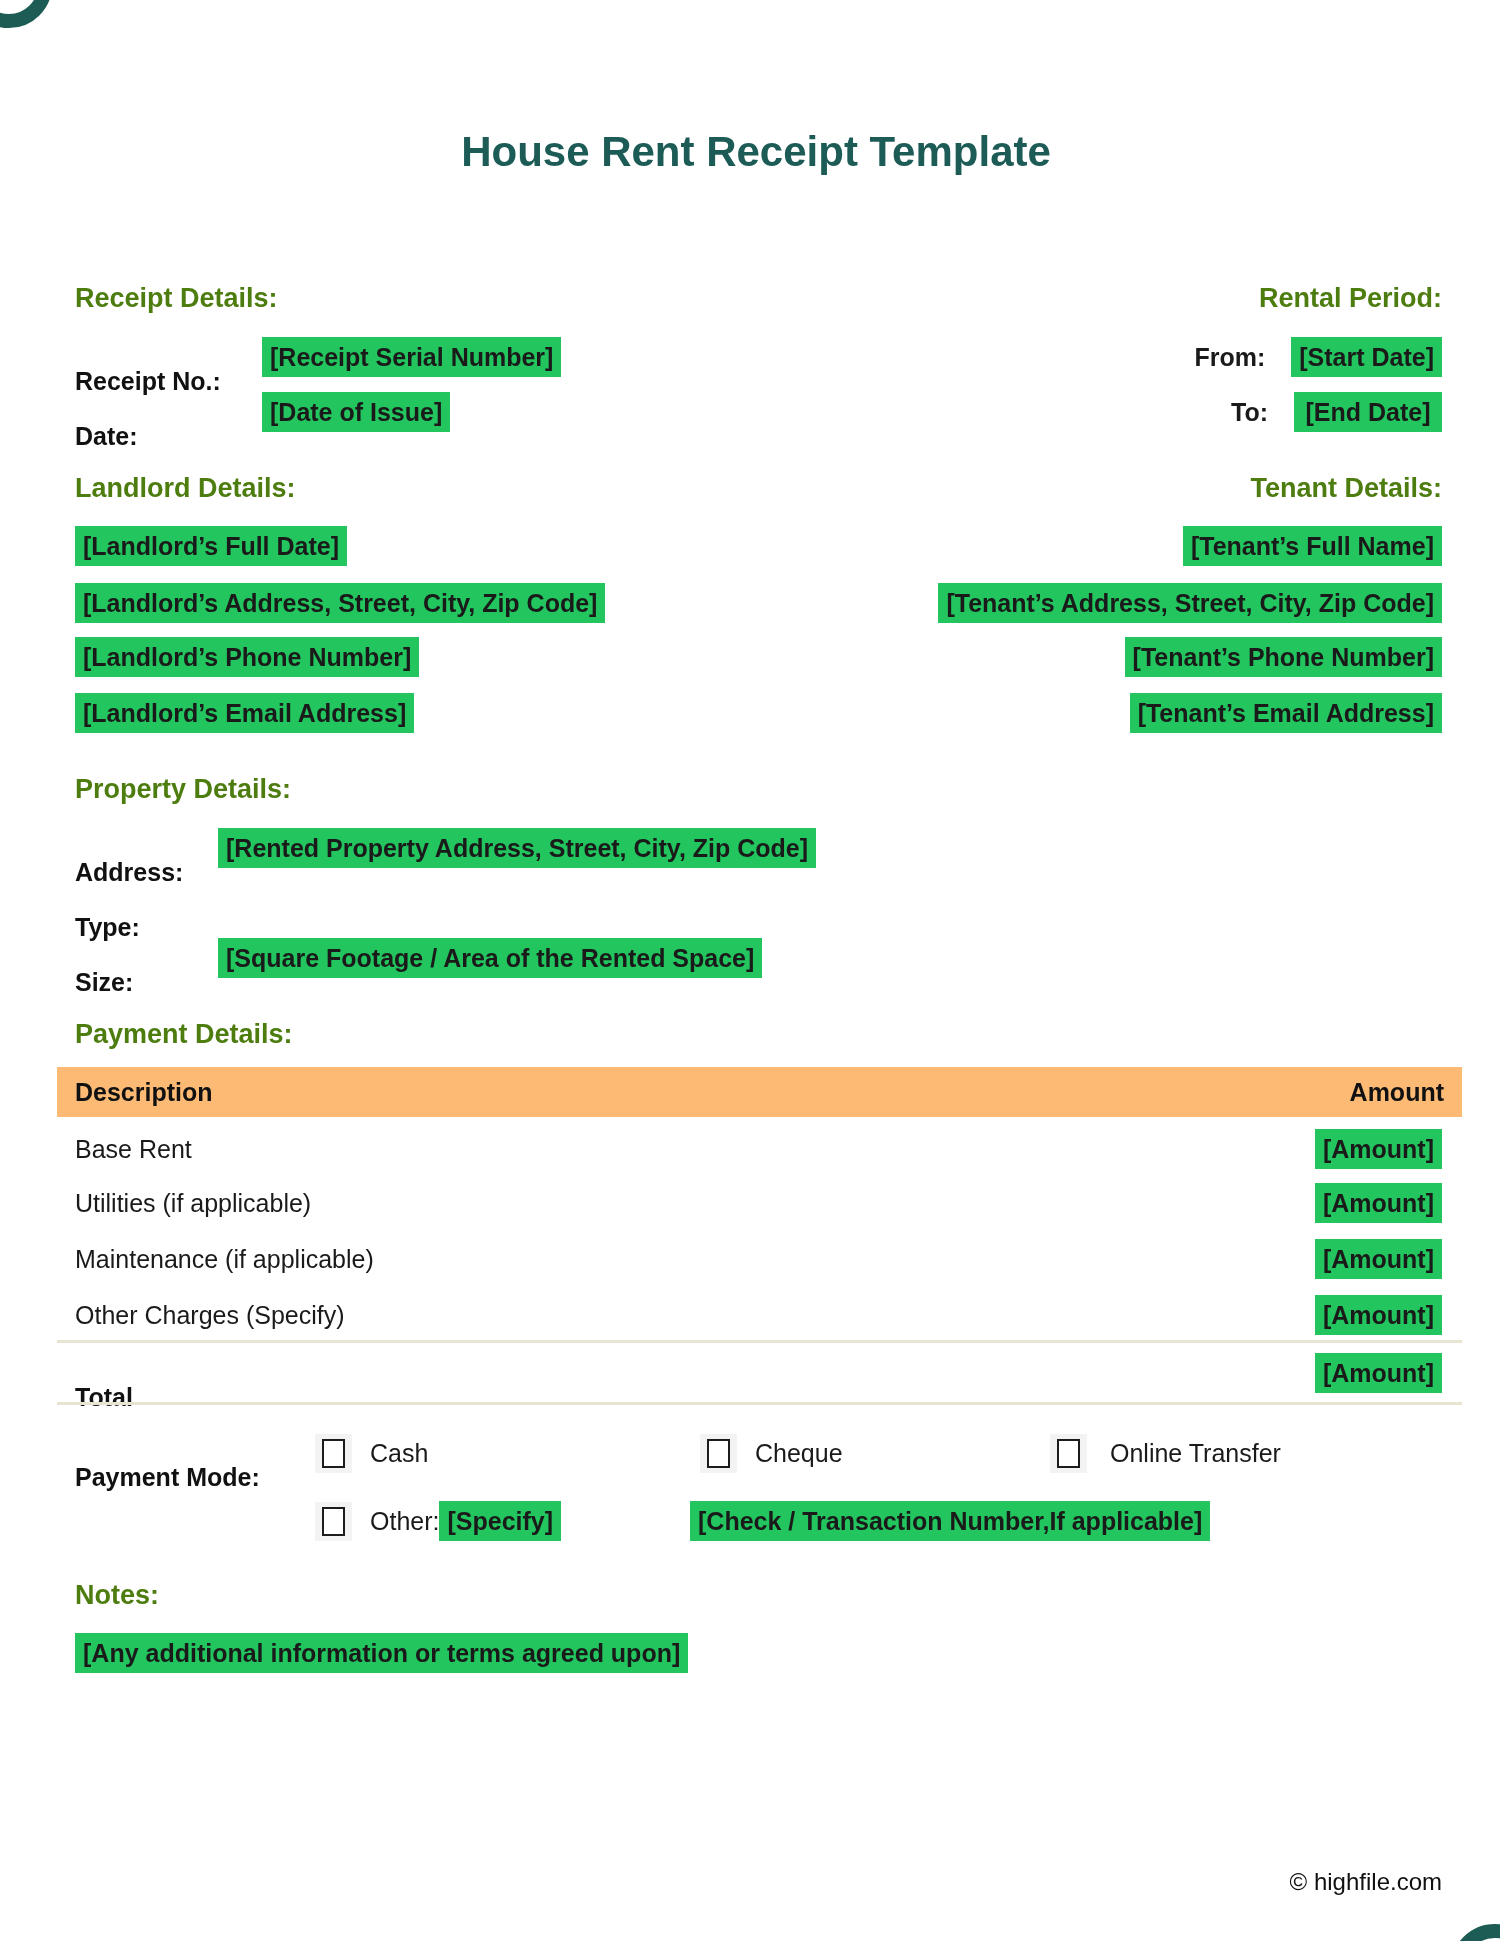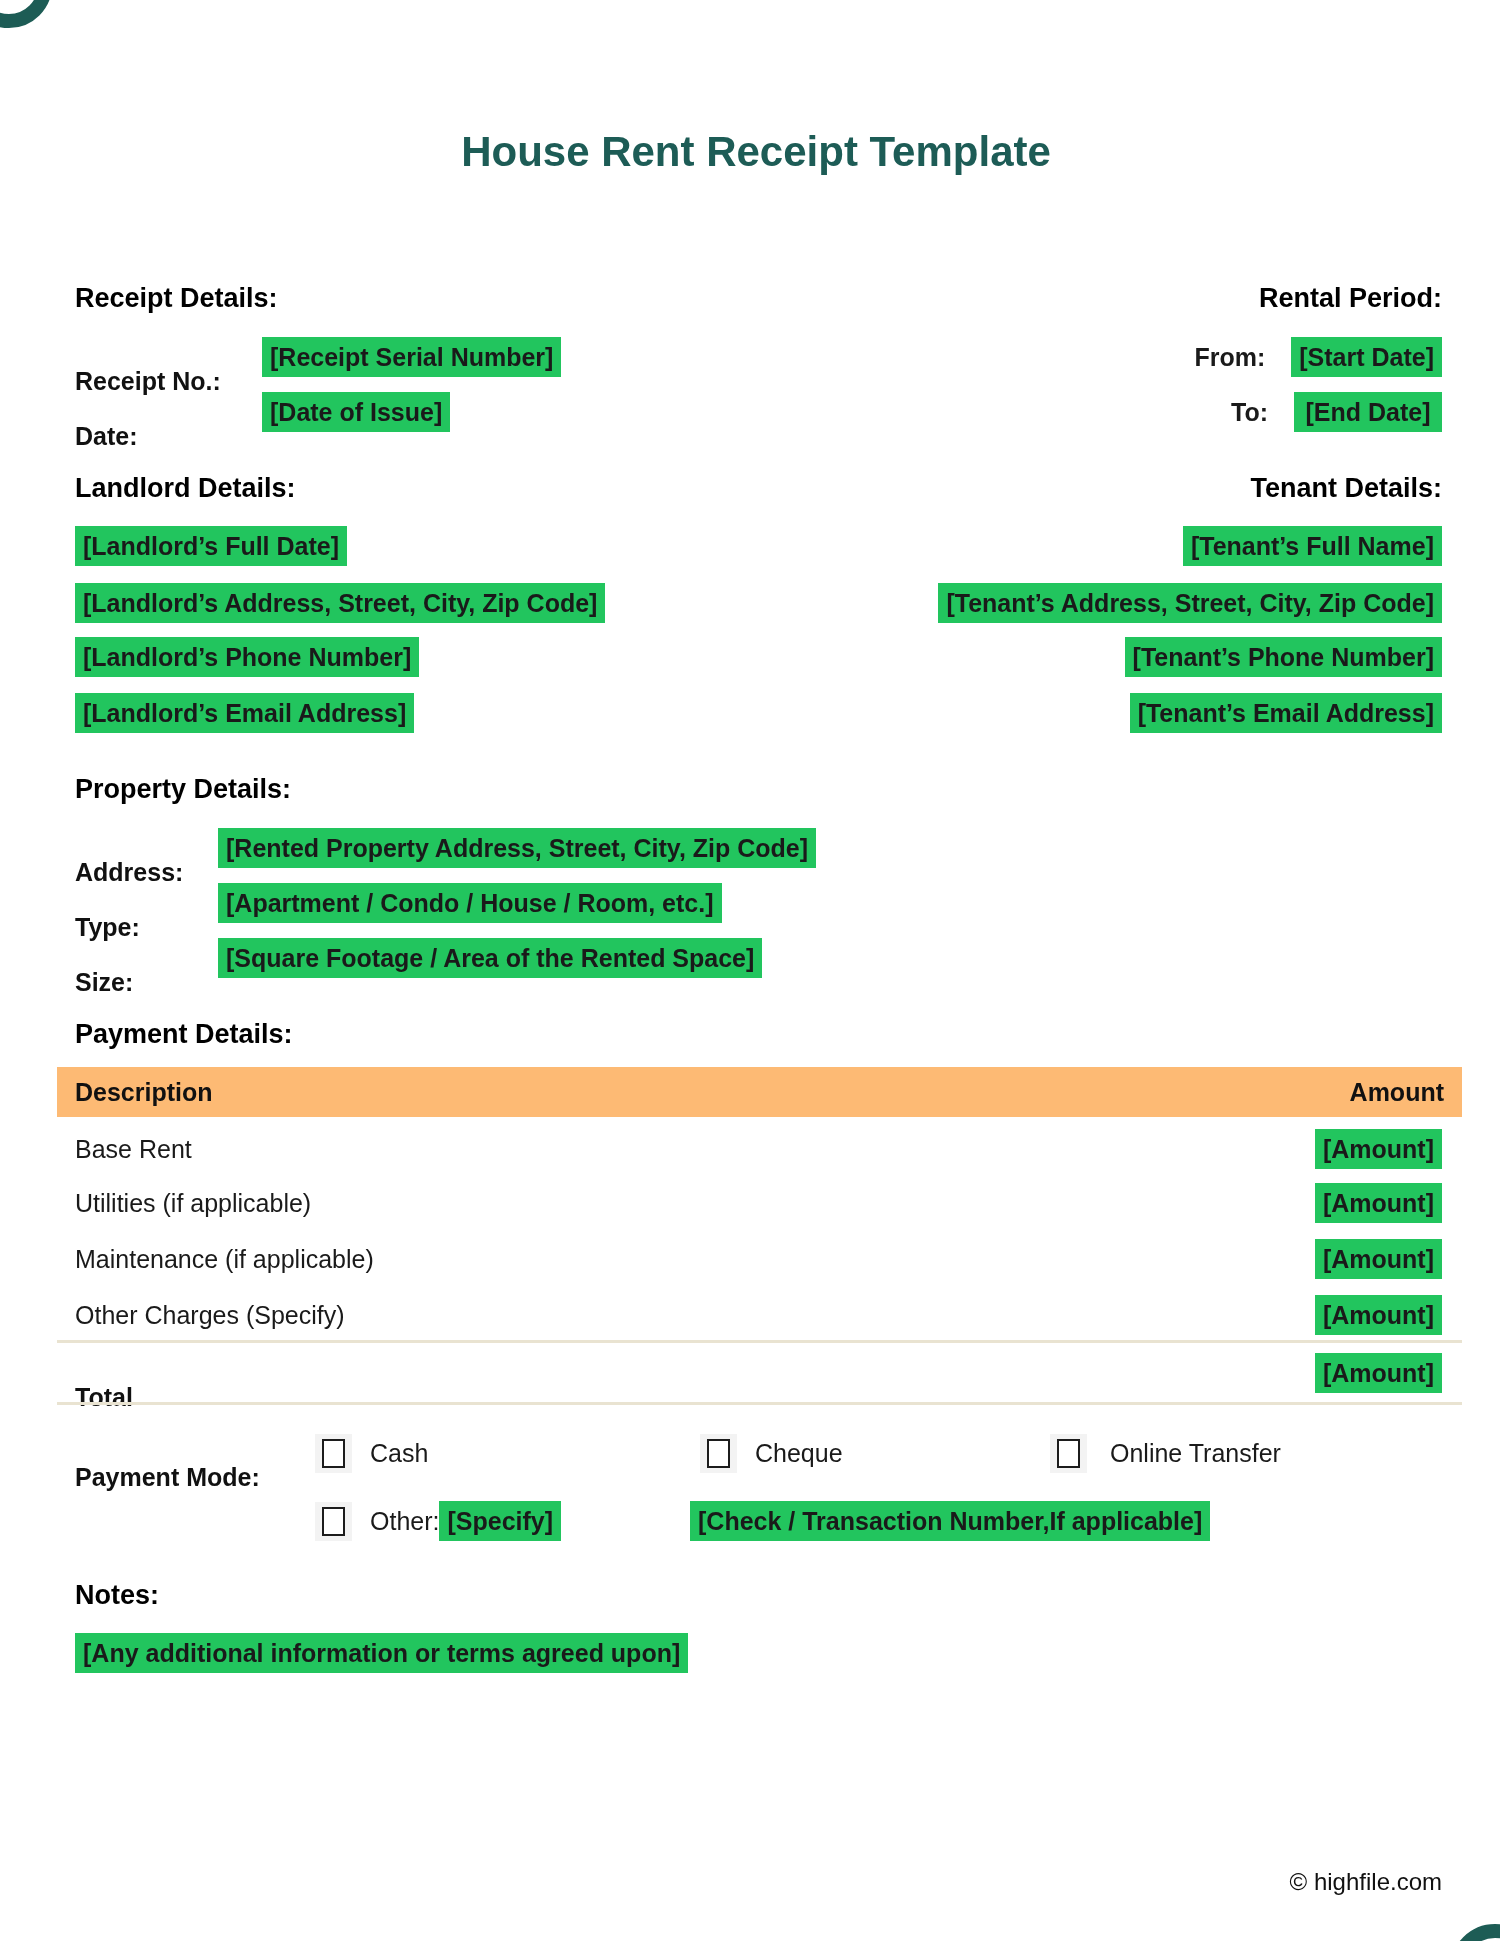--- a/index.html
+++ b/index.html
@@ -20,21 +20,21 @@
   .title{
     position:absolute;top:128px;left:0;width:100%;
     margin:0;text-align:center;
     font-size:42px;font-weight:700;color:#1d5c56;
   }
   .row{
     position:absolute;left:75px;right:70px;height:34px;
     display:flex;align-items:center;justify-content:space-between;
     font-size:25px;line-height:34px;white-space:nowrap;
   }
-  .h2{font-size:27px;font-weight:700;color:#000000;}
+  .h2{font-size:27px;font-weight:700;color:#4d7c0f;}
   .lbl{font-weight:700;color:#111;margin-top:48px;}
   .w187{display:inline-block;width:187px;}
   .w143{display:inline-block;width:143px;}
   .ph{background:#22c55e;padding:3px 8px;font-weight:bold;}
   .pair{display:flex;align-items:center;}
   .rp-label{display:inline-block;width:78px;text-align:right;font-weight:700;margin-right:26px;}
   .rp-value{display:inline-block;box-sizing:border-box;min-width:148px;text-align:center;}
   .right-col{margin-left:auto;text-align:right;}
 
   .band{
@@ -118,21 +118,20 @@
   </div>
   <div class="row" style="top:831px">
     <span class="pair">
       <span class="lbl w143">Address:</span>
       <span class="ph">[Rented Property Address, Street, City, Zip Code]</span>
     </span>
   </div>
   <div class="row" style="top:886px">
     <span class="pair">
       <span class="lbl w143">Type:</span>
-      <span class="ph">[Apartment / Condo / House / Room, etc.]</span>
     </span>
   </div>
   <div class="row" style="top:941px">
     <span class="pair">
       <span class="lbl w143">Size:</span>
       <span class="ph">[Square Footage / Area of the Rented Space]</span>
     </span>
   </div>
 
   <div class="row" style="top:1017px">

